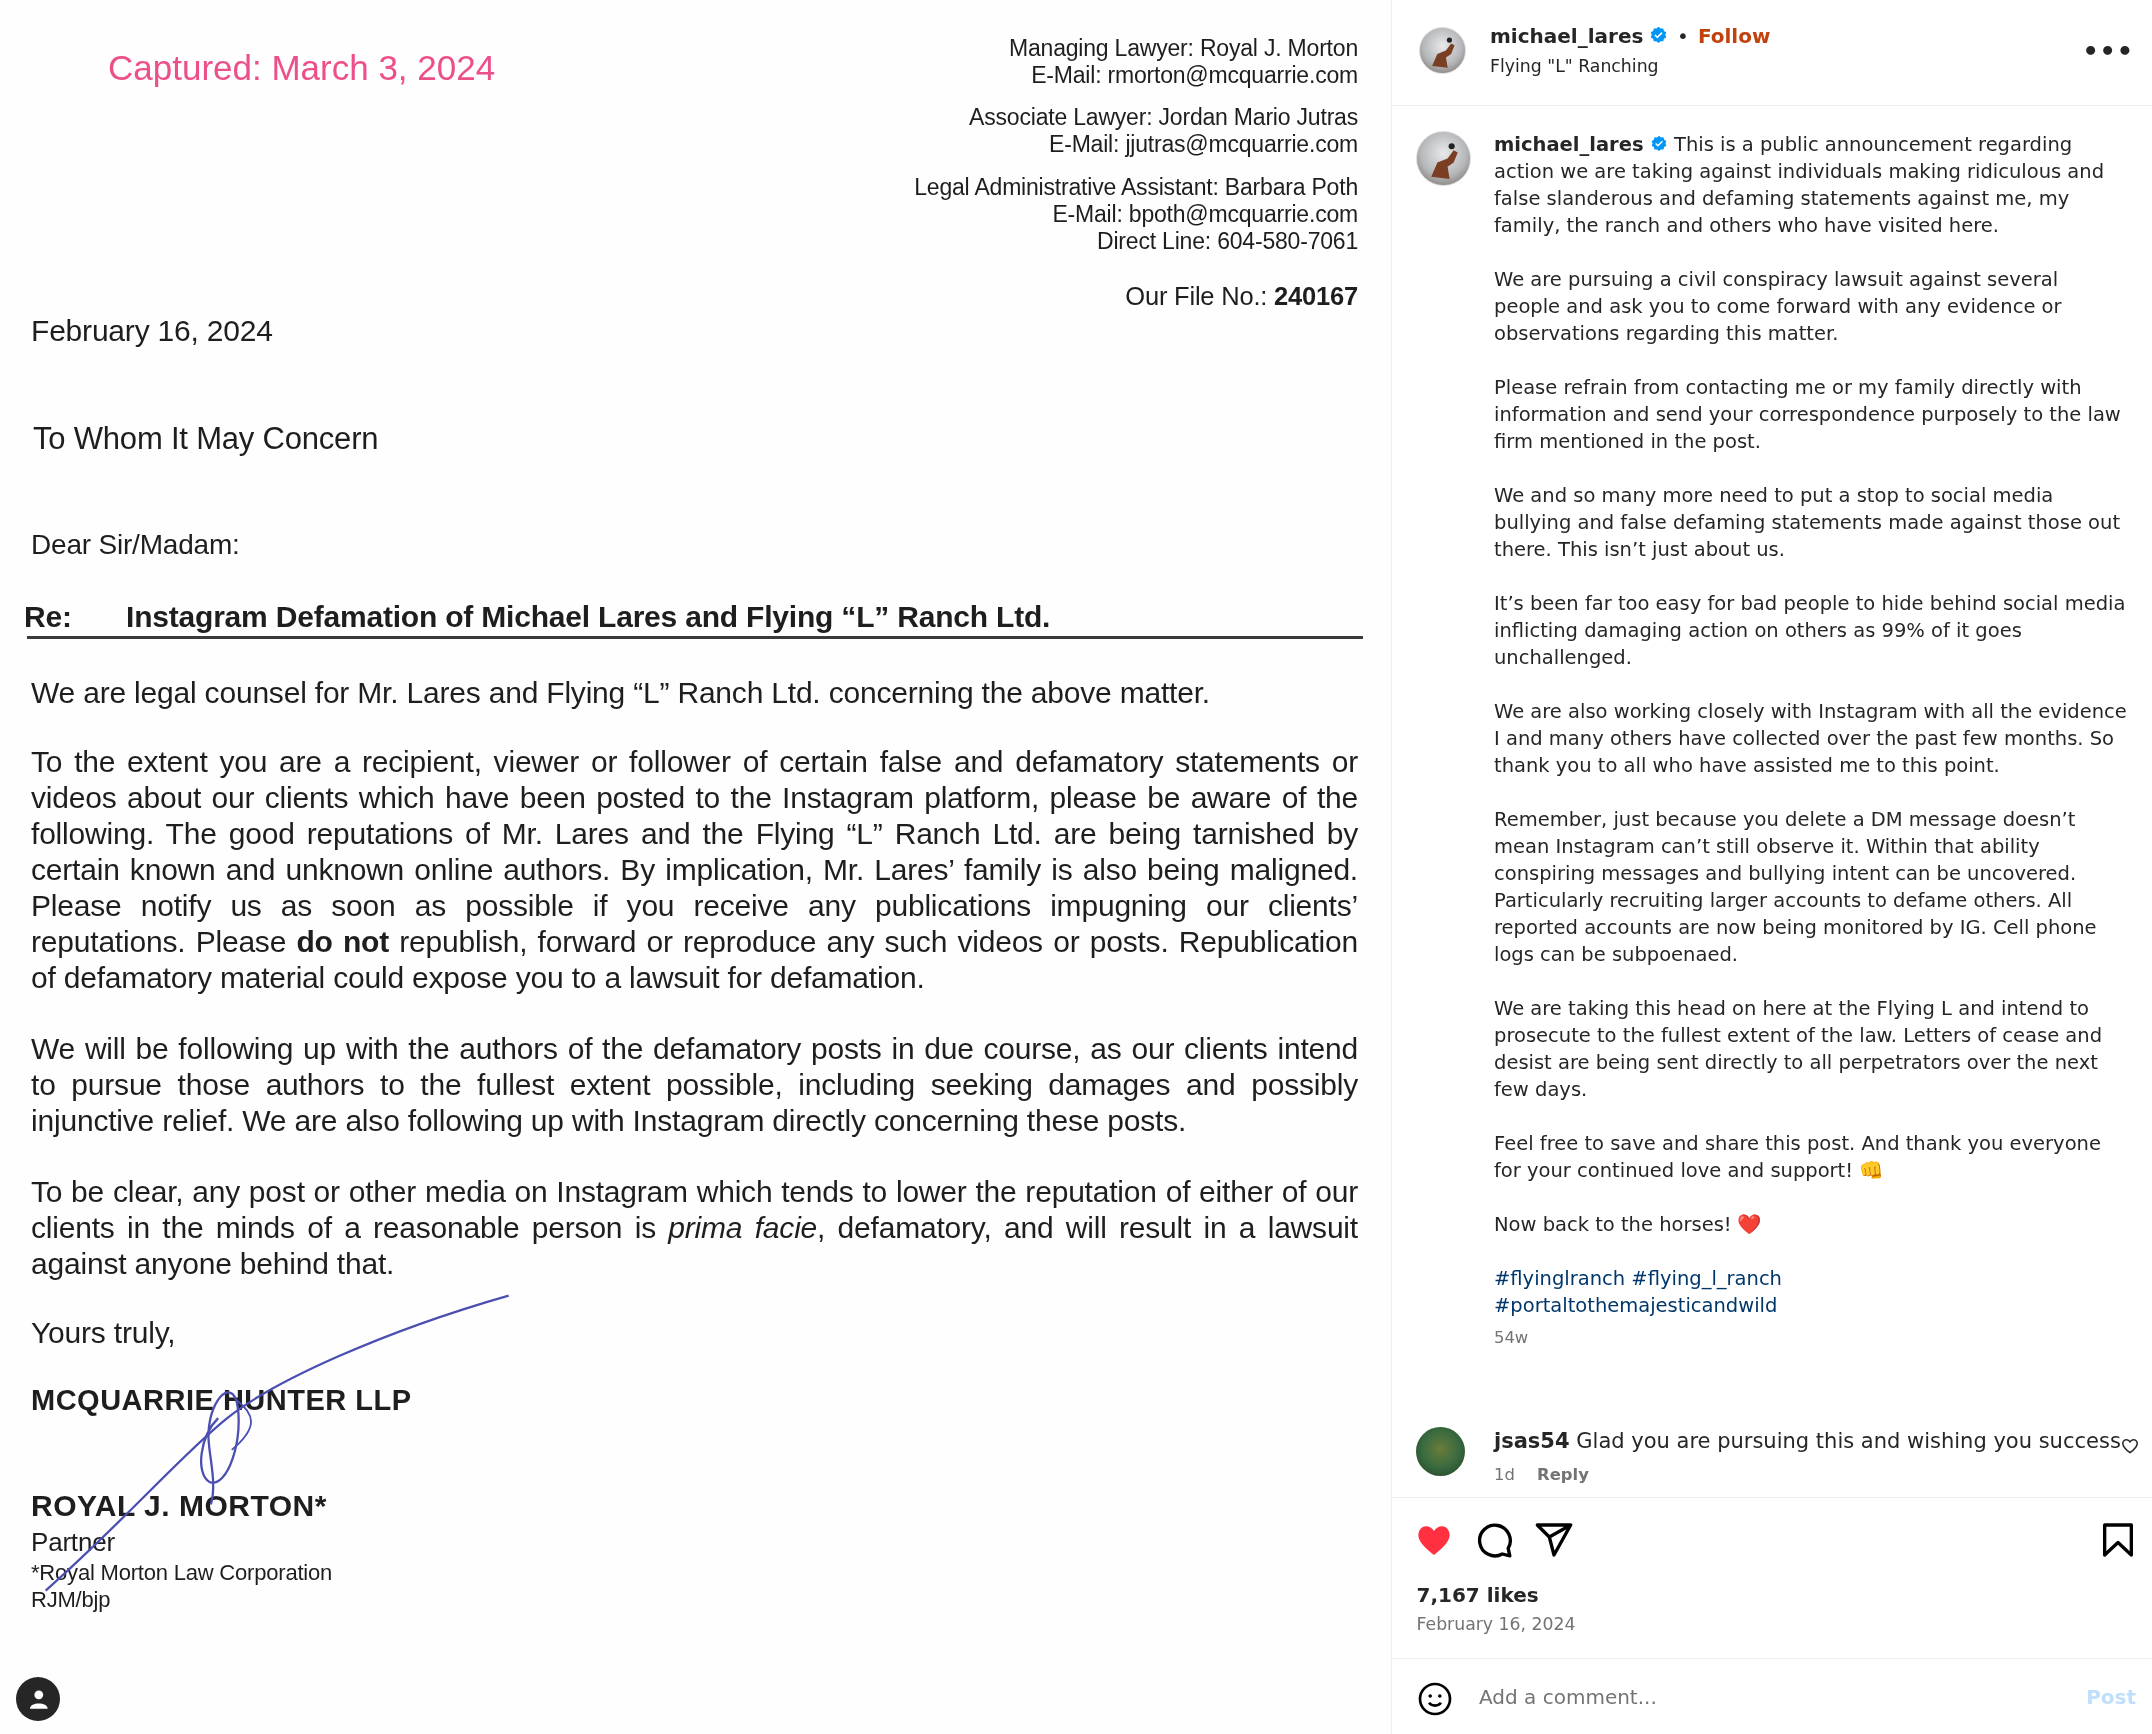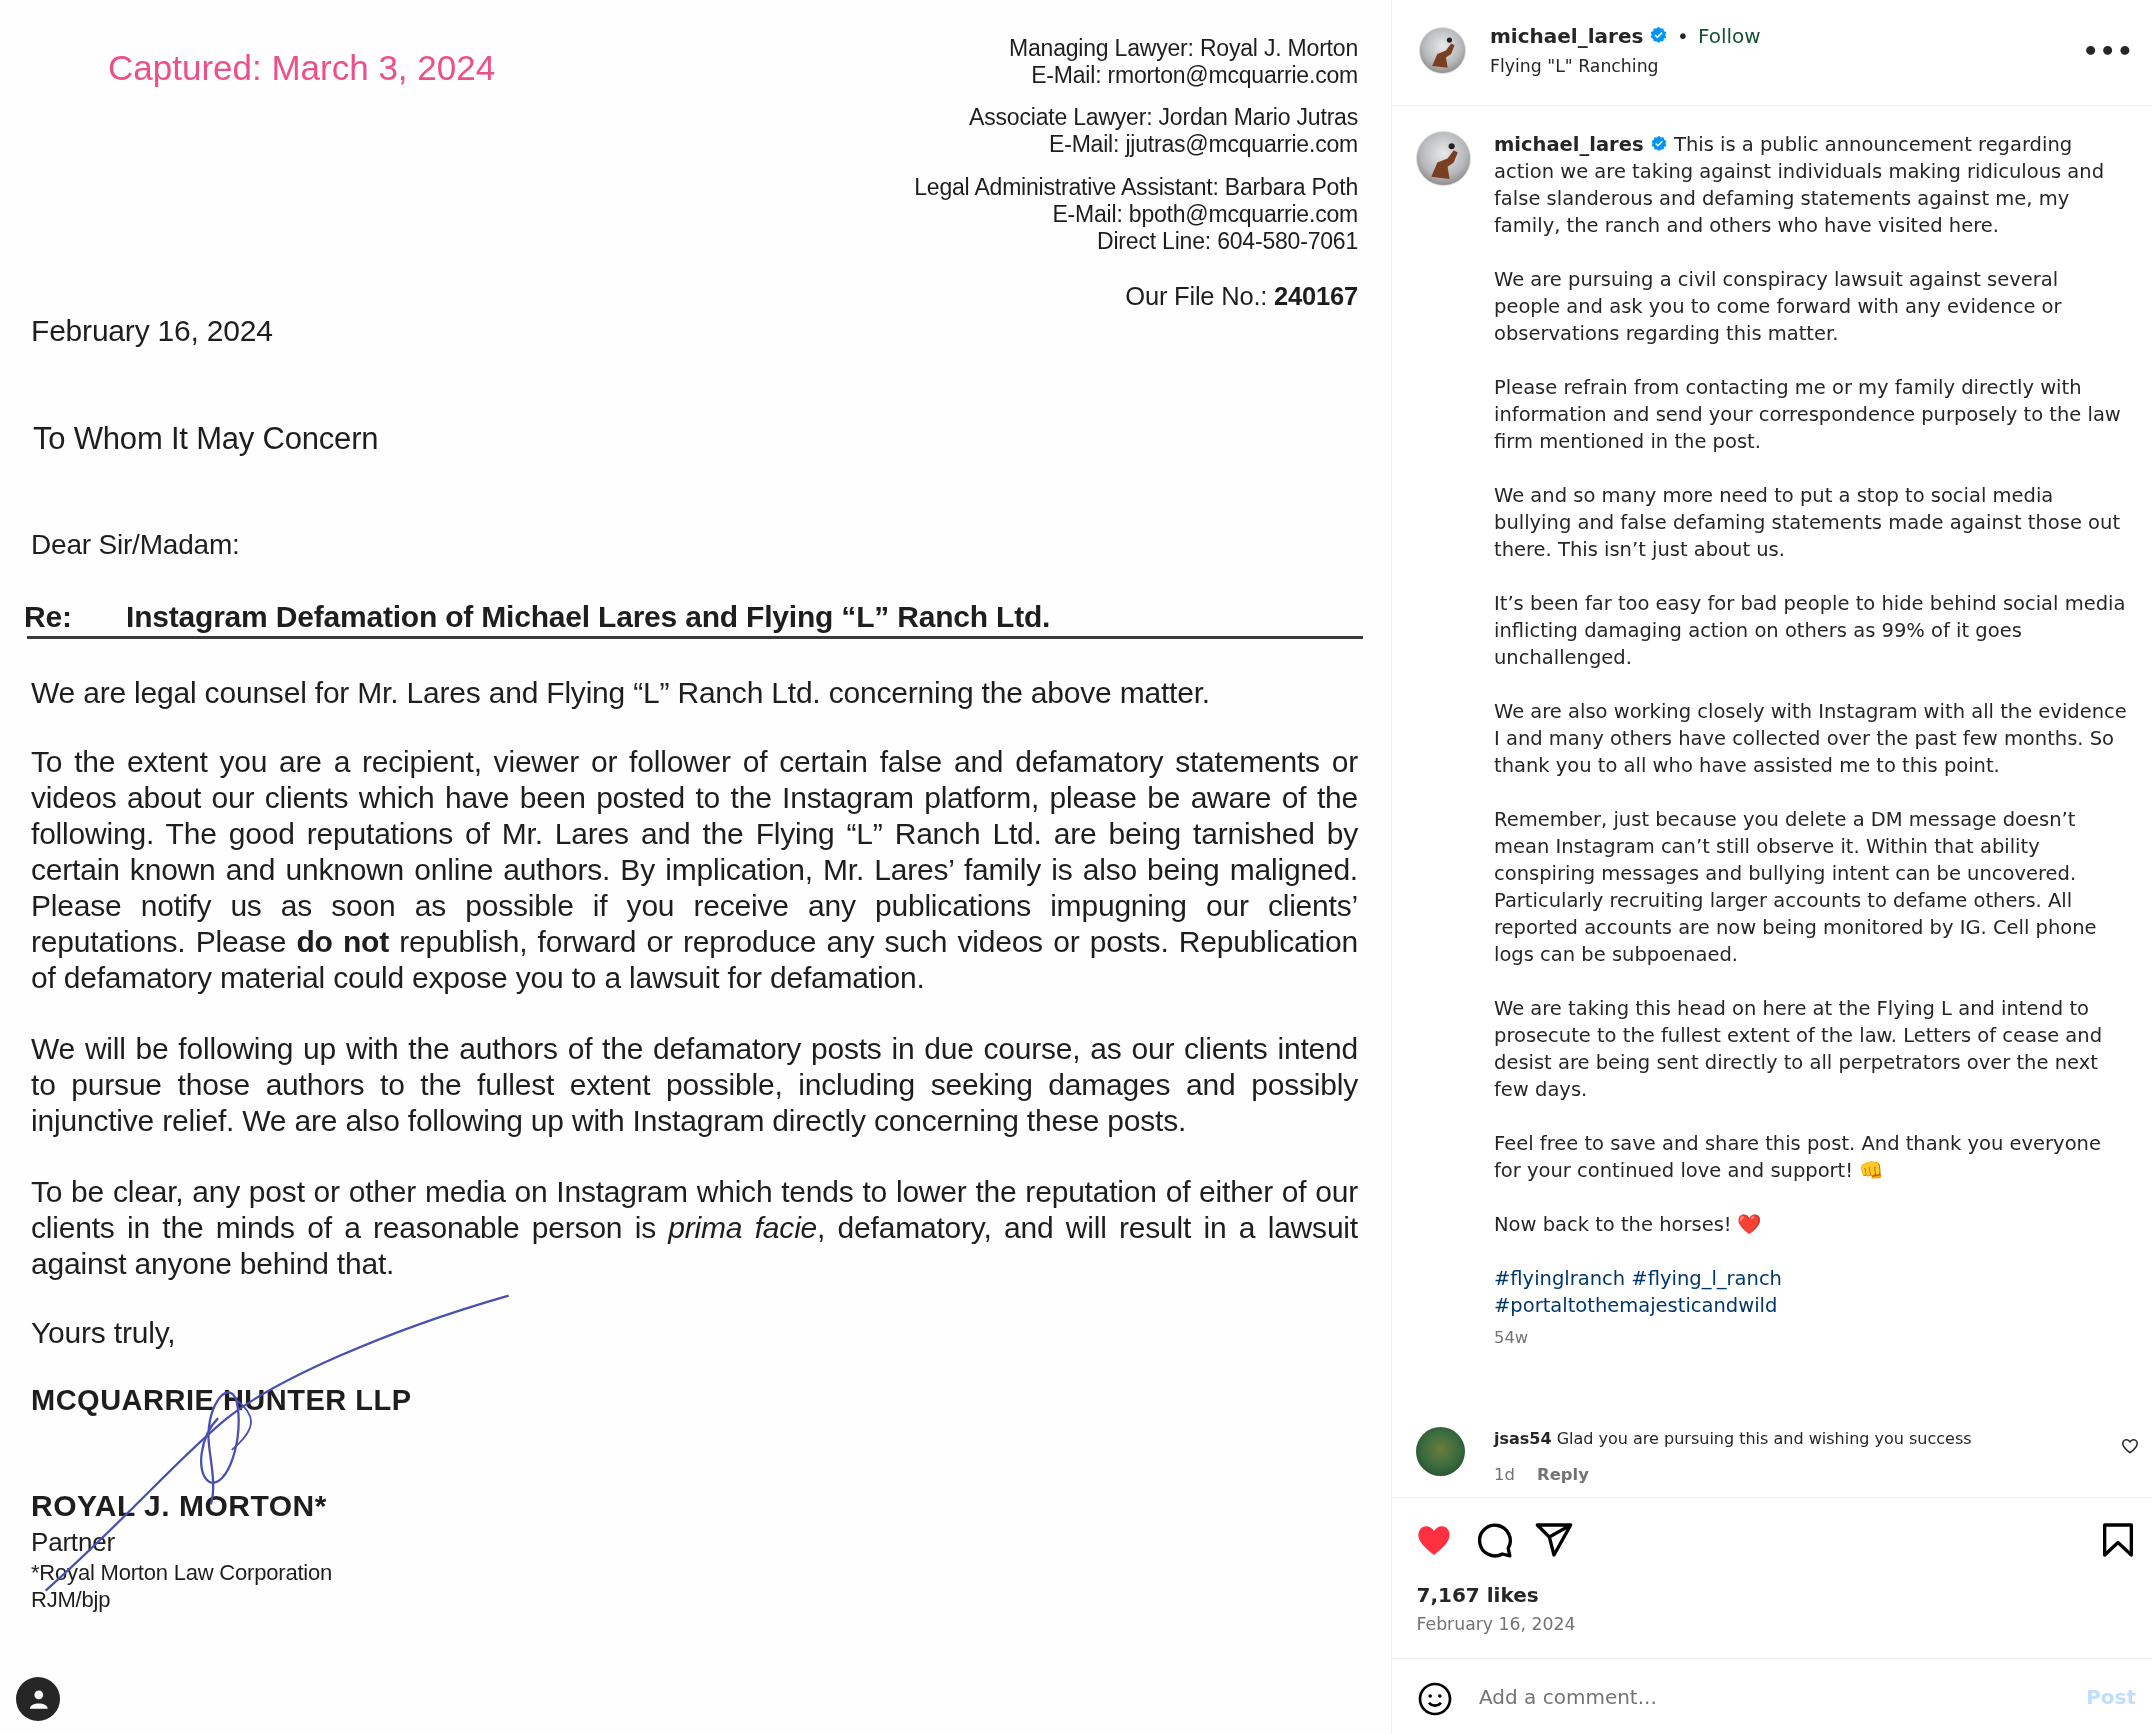--- a/index.html
+++ b/index.html
@@ -39,36 +39,36 @@
 
   
   .ig { position: absolute; left: 1391px; top: 0; width: 762px; height: 1735px; background: #fff; border-left: 1.8px solid #efefef; font-family: "DejaVu Sans", sans-serif; }
   .ig-header { position: absolute; left: 0; top: 0; width: 762px; height: 106px; border-bottom: 1.8px solid #efefef; }
   .avatar { position: absolute; border-radius: 50%; overflow: hidden; background: radial-gradient(circle at 50% 40%, #e9e9ea 0%, #b5b7ba 55%, #6d6258 100%); }
   .avatar-ring { border: 1.8px solid #dbdbdb; }
   .h-avatar { left: 27px; top: 27px; width: 47px; height: 47px; }
   .h-user { position: absolute; left: 98px; top: 23.6px; font-size: 20px; font-weight: bold; color: #262626; display: flex; align-items: center; gap: 5.5px; white-space: nowrap; }
   .verified { display: inline-block; width: 19px; height: 19px; }
   .dot { color: #262626; font-weight: normal; margin: 0 3.6px; }
-  .follow { color: #14532d; font-weight: normal; cursor: pointer; }
+  .follow { color: #c2410c; font-weight: bold; cursor: pointer; }
   .h-sub { position: absolute; left: 98px; top: 56px; font-size: 17.3px; color: #262626; }
   .more { position: absolute; right: 20px; top: 36px; font-size: 25.5px; letter-spacing: 0.9px; color: #262626; cursor: pointer; font-weight: bold; }
 
   .caption { position: absolute; left: 0; top: 106px; width: 762px; height: 1391px; }
   .c-avatar { left: 23.6px; top: 24.5px; width: 55px; height: 55px; }
   .c-text { position: absolute; left: 102px; top: 24.5px; width: 636px; font-size: 19.5px; line-height: 27px; color: #262626; }
   .c-text .u { font-weight: bold; }
   .c-text p { margin: 0 0 27px 0; }
   .tags { color: #00376b; }
   .tags span { cursor: pointer; }
   .age { font-size: 16.4px; color: #737373; margin-top: 5.5px; }
 
   .comment { position: absolute; left: 0; top: 1418px; width: 762px; height: 76px; }
   .cm-avatar { left: 23.6px; top: 9px; width: 49px; height: 49px; background: radial-gradient(circle at 50% 45%, #6a7d3a 0%, #3a6b3f 50%, #1f3d23 100%); }
-  .cm-text { position: absolute; left: 102px; top: 11px; font-size: 16px; color: #262626; white-space: nowrap; }
+  .cm-text { position: absolute; left: 102px; top: 11px; font-size: 21px; color: #262626; white-space: nowrap; }
   .cm-text .u { font-weight: bold; }
   .cm-meta { position: absolute; left: 102px; top: 47px; font-size: 16.4px; color: #737373; }
   .cm-meta .reply { font-weight: bold; margin-left: 17px; cursor: pointer; }
   .cm-like { position: absolute; right: 14.5px; top: 18px; width: 20px; height: 20px; cursor: pointer; }
 
   .actions { position: absolute; left: 0; top: 1497px; width: 762px; height: 164px; border-top: 1.8px solid #efefef; }
   .act-icon { position: absolute; top: 22px; width: 40px; height: 40px; cursor: pointer; }
   .likes { position: absolute; left: 24.5px; top: 85px; font-size: 20px; font-weight: bold; color: #262626; }
   .pdate { position: absolute; left: 24.5px; top: 116px; font-size: 17.3px; color: #737373; }
 

